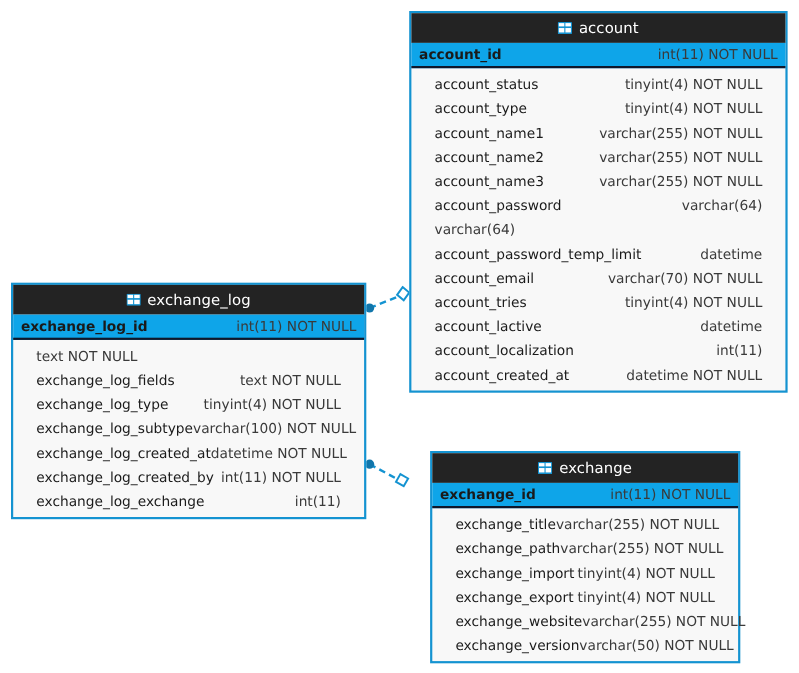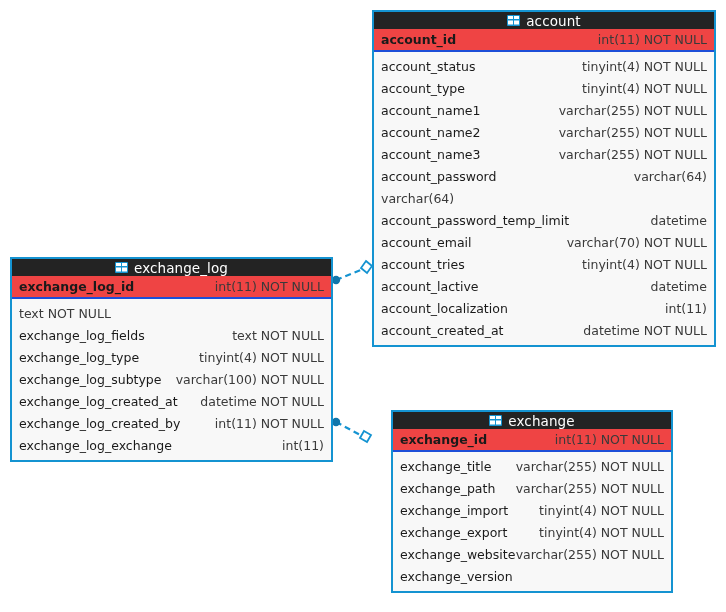--- a/index.html
+++ b/index.html
@@ -35,21 +35,21 @@
     position: absolute;
     box-sizing: border-box;
     border: 2px solid #1493d1;
     background: #f8f8f8;
     box-shadow: 0 0 0 0 rgba(0,0,0,0);
   }
 
   .entity-header {
     background: #232323;
     color: #ffffff;
-    height: 17px;
+    height: 27px;
     line-height: 24px;
     text-align: center;
     font-size: 13.5px;
     letter-spacing: 0.1px;
     white-space: nowrap;
     overflow: hidden;
     display: flex;
     align-items: center;
     justify-content: center;
     gap: 6px;
@@ -63,22 +63,22 @@
     flex: 0 0 auto;
   }
   .table-icon svg { display: block; }
 
   .entity-title {
     display: inline-block;
   }
 
   
   .pk-row {
-    background: #ef4444;
-    border-bottom: 2px solid #1d4ed8;
+    background: #0ea5e9;
+    border-bottom: 2px solid #0f172a;
     display: flex;
     align-items: center;
     justify-content: space-between;
     padding: 0 7px;
     height: 23px;
     box-sizing: border-box;
   }
   .pk-row .col-name {
     font-weight: bold;
     color: #1a1a1a;
@@ -92,21 +92,21 @@
   }
 
   .rows {
     padding: 3px 0 4px 0;
   }
 
   .col-row {
     display: flex;
     align-items: center;
     justify-content: space-between;
-    padding: 0 7px;
+    padding: 0 21px;
     height: 22px;
     box-sizing: border-box;
     white-space: nowrap;
   }
   .col-row .col-name {
     color: #1a1a1a;
     font-size: 12.5px;
   }
   .col-row .col-type {
     color: #3a3a3a;
@@ -297,17 +297,18 @@
       <div class="col-row">
         <span class="col-name">exchange_export</span>
         <span class="col-type">tinyint(4) NOT NULL</span>
       </div>
       <div class="col-row">
         <span class="col-name">exchange_website</span>
         <span class="col-type">varchar(255) NOT NULL</span>
       </div>
       <div class="col-row">
         <span class="col-name">exchange_version</span>
+        <span class="col-type">varchar(50) NOT NULL</span>
       </div>
     </div>
   </div>
 
 </div>
 
 </body></html>

